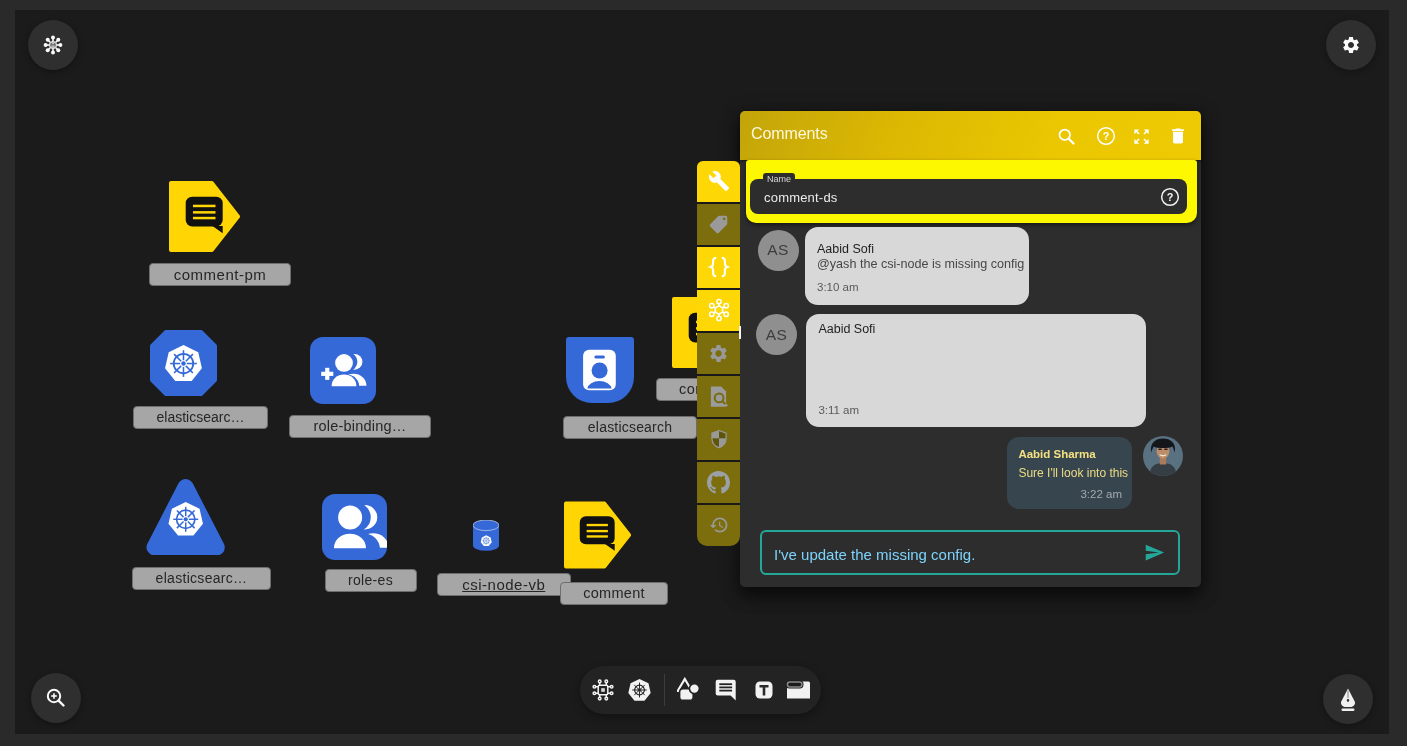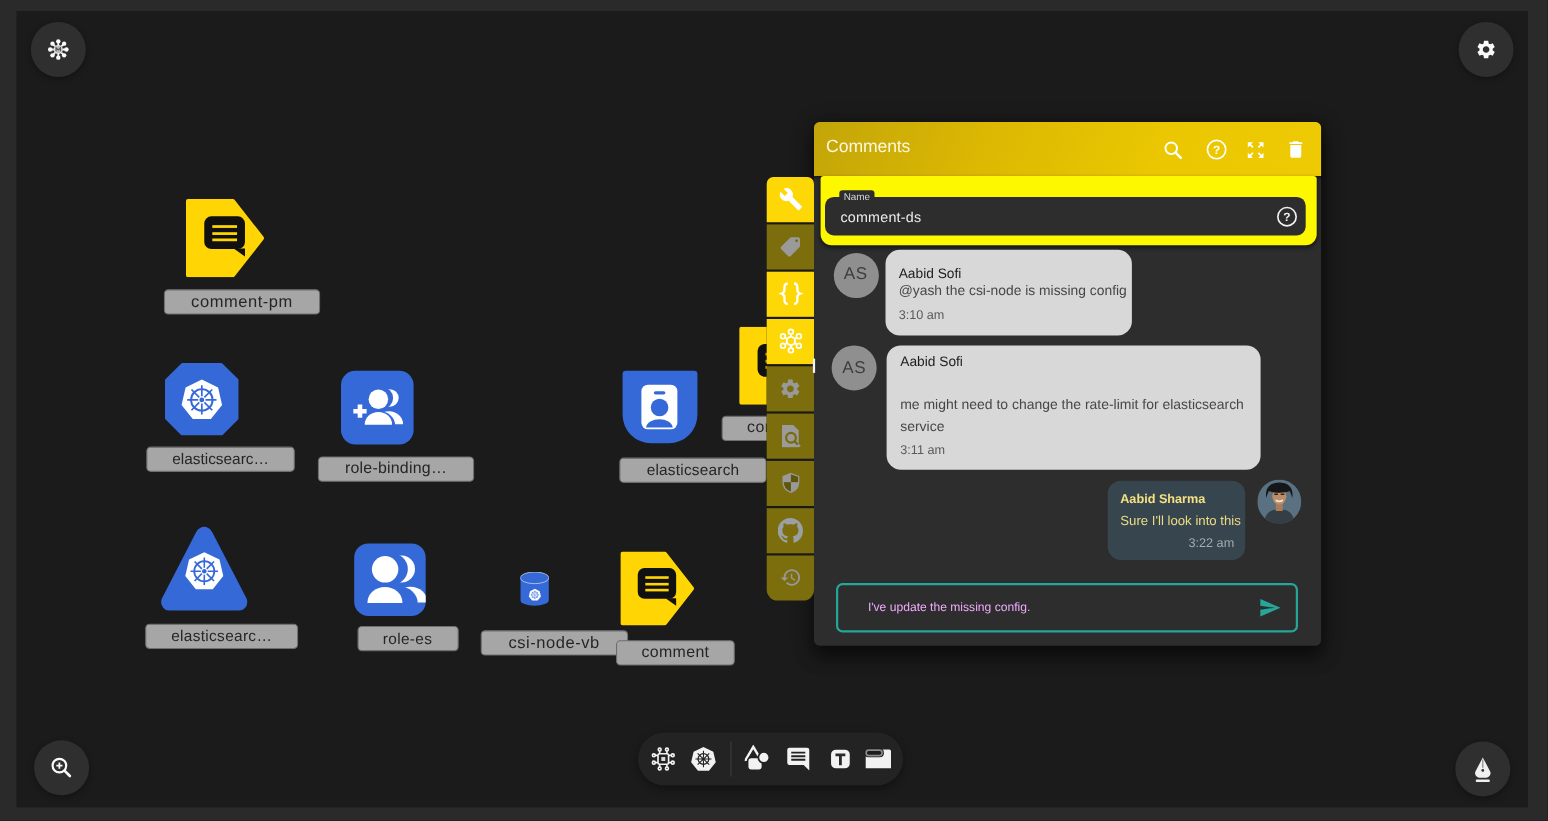--- a/index.html
+++ b/index.html
@@ -21,21 +21,21 @@
   .ptitle{position:absolute;left:11px;top:14px;font-size:16px;color:#fcf8e0;letter-spacing:-0.1px;}
   .ysec{position:absolute;left:6px;top:49px;width:451px;height:63px;background:#fdf800;border-radius:3px 3px 10px 10px;box-shadow:0 2px 4px rgba(0,0,0,0.5);}
   .pinput{position:absolute;left:4px;top:19px;width:437px;height:35px;background:#2d2d2d;border-radius:8px;}
   .namechip{position:absolute;left:17px;top:12.5px;height:13px;background:#2d2d2d;border-radius:3px 3px 0 0;color:#d6d6d6;font-size:9px;line-height:13px;padding:0 4px;}
   .avatar{position:absolute;width:41px;height:41px;border-radius:50%;background:#8f8f8f;color:#3d3d3d;display:flex;align-items:center;justify-content:center;font-size:15.5px;letter-spacing:0.5px;}
   .bubble{position:absolute;background:#d8d8d8;border-radius:13px;color:#474747;font-size:12.6px;}
   .bname{font-weight:normal;color:#1e1e1e;font-size:12.5px;text-align:right;}
   .btime{font-size:11.5px;color:#5a5a5a;}
   .ybubble{position:absolute;background:#36454e;border-radius:12px;}
   .cinput{position:absolute;left:20px;top:419px;width:416px;height:41px;border:2px solid #26a69a;border-radius:6px;}
-  .cinput .txt{position:absolute;left:27px;top:14px;font-size:11px;color:#f0abfc;}
+  .cinput .txt{position:absolute;left:12px;top:14px;font-size:15px;color:#7dd3fc;}
 </style>
 </head>
 <body>
 <div class="stage">
   <div class="canvas"></div>
 
   <div class="cbtn" style="left:28px;top:20px;">
     <svg width="20" height="20" viewBox="0 0 20 20">
       <g stroke="#fafafa" stroke-width="1.6">
         <line x1="10" y1="6" x2="10" y2="2.8"></line>
@@ -183,21 +183,21 @@
   </svg>
   <div class="nlabel" style="left:324.5px;top:569.4px;width:46px;font-size:14px;letter-spacing:0.3px;">role-es</div>
 
   <div class="node" style="left:473.1px;top:520.4px;">
     <svg width="26" height="31" viewBox="0 0 26 31">
       <path d="M0 5.3 L0 25.4 a13 5.3 0 0 0 26 0 L26 5.3 Z" fill="#3569d8"></path>
       <ellipse cx="13" cy="5.3" rx="13" ry="5.3" fill="#3569d8" stroke="#b9c6e8" stroke-width="0.8"></ellipse>
       <use href="#k8s" transform="translate(7.3,15) scale(0.33)"></use>
     </svg>
   </div>
-  <div class="nlabel" style="left:437px;top:573.4px;width:87.5px;">csi-node-vb</div>
+  <div class="nlabel" style="left:437px;top:573.4px;width:87.5px;text-decoration:underline;">csi-node-vb</div>
 
   <div class="node" style="left:564px;top:501px;">
     <svg width="67" height="68" viewBox="0 0 71 71">
       <path d="M2 2 L42.8 2 L69 35.5 L42.8 69 L2 69 Z" fill="#ffd504" stroke="#ffd504" stroke-width="4" stroke-linejoin="round"></path>
       <use href="#cbub"></use>
     </svg>
   </div>
   <div class="nlabel" style="left:560px;top:582px;width:62px;font-size:14.5px;letter-spacing:0.3px;">comment</div>
 
   <div class="panel">
@@ -229,21 +229,20 @@
     </div>
     <div class="avatar" style="left:17.5px;top:118.5px;">AS</div>
     <div class="bubble" style="left:65px;top:115.7px;width:224px;height:78.3px;">
       <div style="position:absolute;left:12px;top:15px;" class="bname">Aabid Sofi</div>
       <div style="position:absolute;left:12px;top:30px;white-space:nowrap;">@yash the csi-node is missing config</div>
       <div style="position:absolute;left:12px;top:54px;" class="btime">3:10 am</div>
     </div>
     <div class="avatar" style="left:16px;top:203px;">AS</div>
     <div class="bubble" style="left:66.4px;top:203.1px;width:339.8px;height:112.5px;">
       <div style="position:absolute;left:12px;top:8px;" class="bname">Aabid Sofi</div>
-      <div style="position:absolute;left:12px;top:45px;width:322px;line-height:19.5px;font-size:12.7px;">me might need to change the rate-limit for elasticsearch service</div>
       <div style="position:absolute;left:12px;top:90px;" class="btime">3:11 am</div>
     </div>
     <div class="ybubble" style="left:267.4px;top:325.7px;width:124.6px;height:72.4px;">
       <div style="position:absolute;left:11px;top:11px;font-weight:bold;font-size:11.5px;color:#f5e182;">Aabid Sharma</div>
       <div style="position:absolute;left:11px;top:29px;font-size:12px;color:#eedc84;white-space:nowrap;text-align:center;">Sure I'll look into this</div>
       <div style="position:absolute;right:10px;top:51px;font-size:11.5px;color:#a3abae;">3:22 am</div>
     </div>
     <svg style="position:absolute;left:403px;top:325px;" width="40" height="40" viewBox="0 0 40 40">
       <defs>
           <clipPath id="avc">

